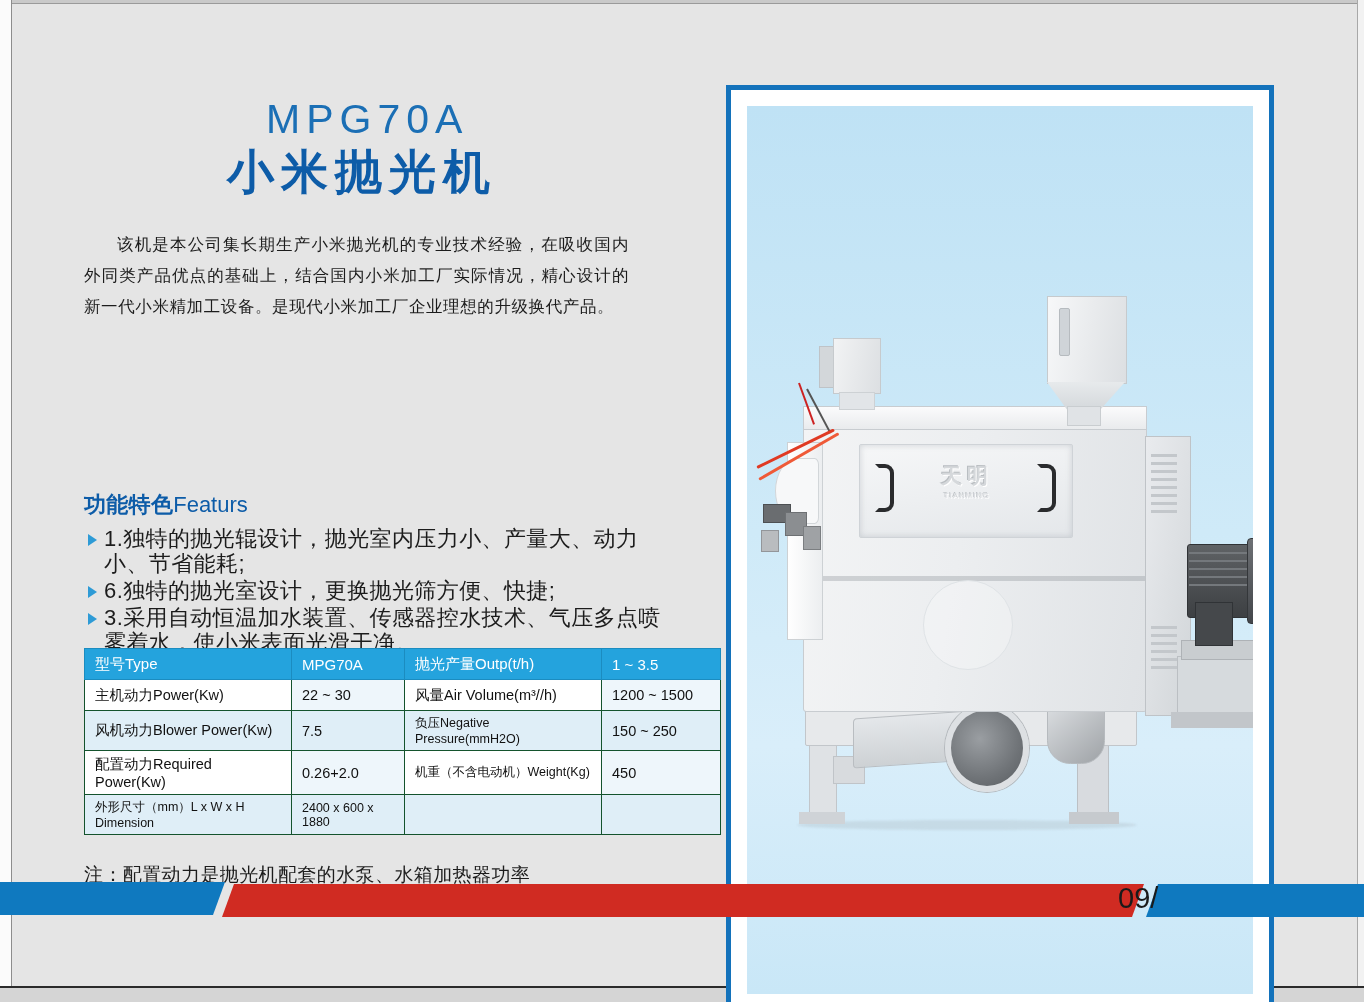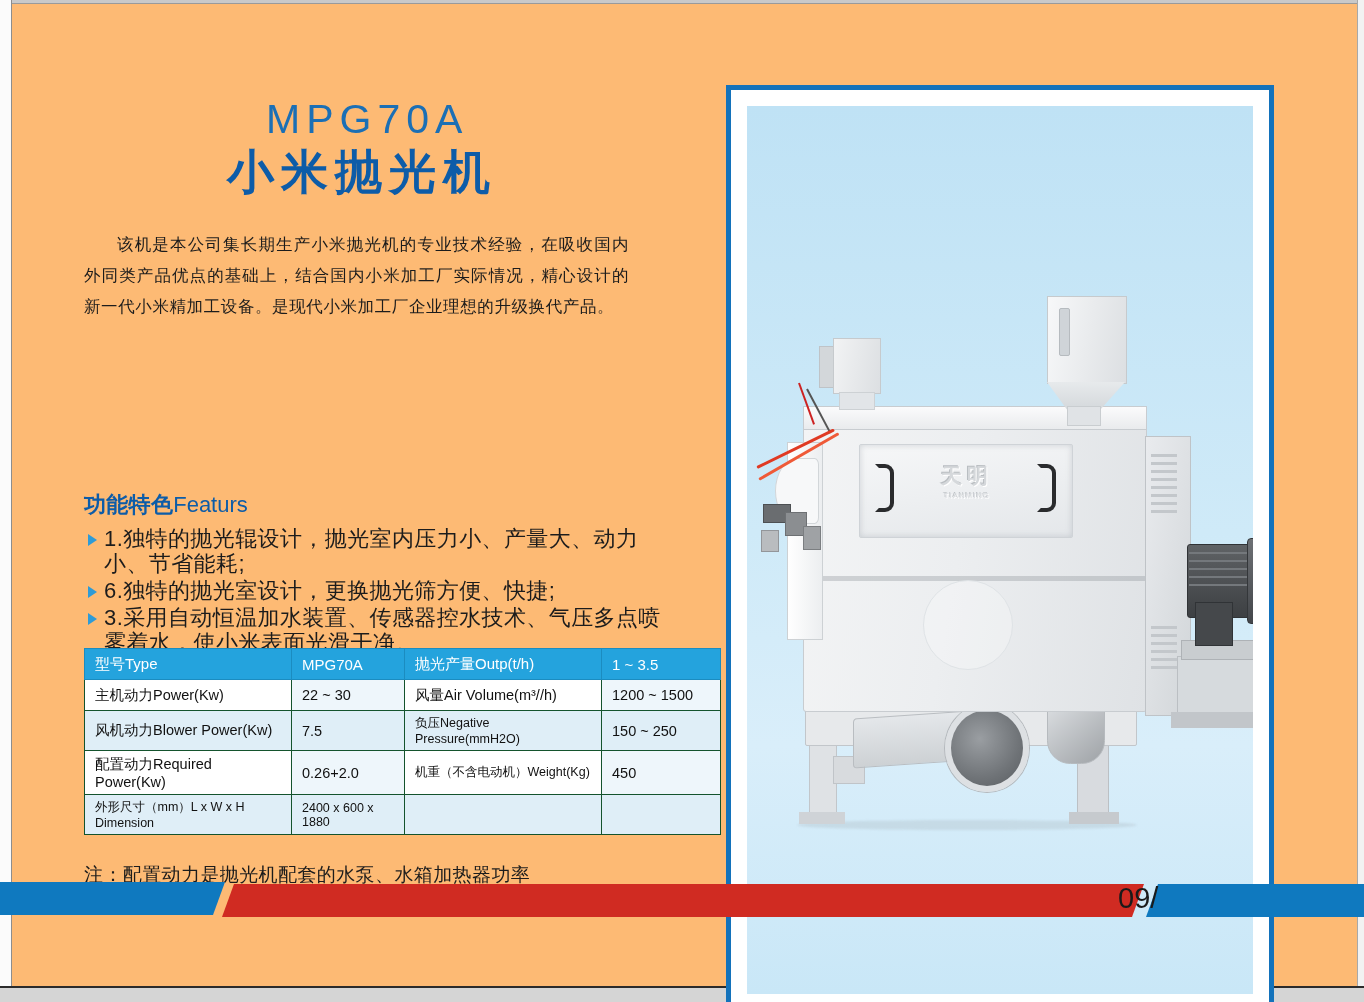--- a/index.html
+++ b/index.html
@@ -1,19 +1,19 @@
 <!DOCTYPE html>
 <html><head>
 <meta charset="utf-8">
 <style>
   html,body{margin:0;padding:0;background:#fff;}
   body{width:1364px;height:1002px;position:relative;overflow:hidden;
        font-family:"Liberation Sans","DejaVu Sans",sans-serif;color:#1a1a1a;}
 
-  .page{position:absolute;left:0;top:0;width:1364px;height:1002px;background:#fdba74;}
+  .page{position:absolute;left:0;top:0;width:1364px;height:1002px;background:#e5e5e5;}
 
   
   .scan-edge-left{position:absolute;left:0;top:0;width:11px;height:1002px;background:#fbfbfb;border-right:1px solid #8d8d8d;}
   .scan-edge-top{position:absolute;left:0;top:0;width:1364px;height:3px;background:#c9c9c9;border-bottom:1px solid #9a9a9a;}
   .scan-edge-bottom{position:absolute;left:0;bottom:0;width:1364px;height:14px;background:#d5d5d5;border-top:2px solid #2b2b2b;}
   .scan-edge-right{position:absolute;right:0;top:0;width:6px;height:1002px;background:#f2f2f2;border-left:1px solid #a8a8a8;}
 
   
   .left-col{position:absolute;left:84px;top:96px;width:580px;}
 

